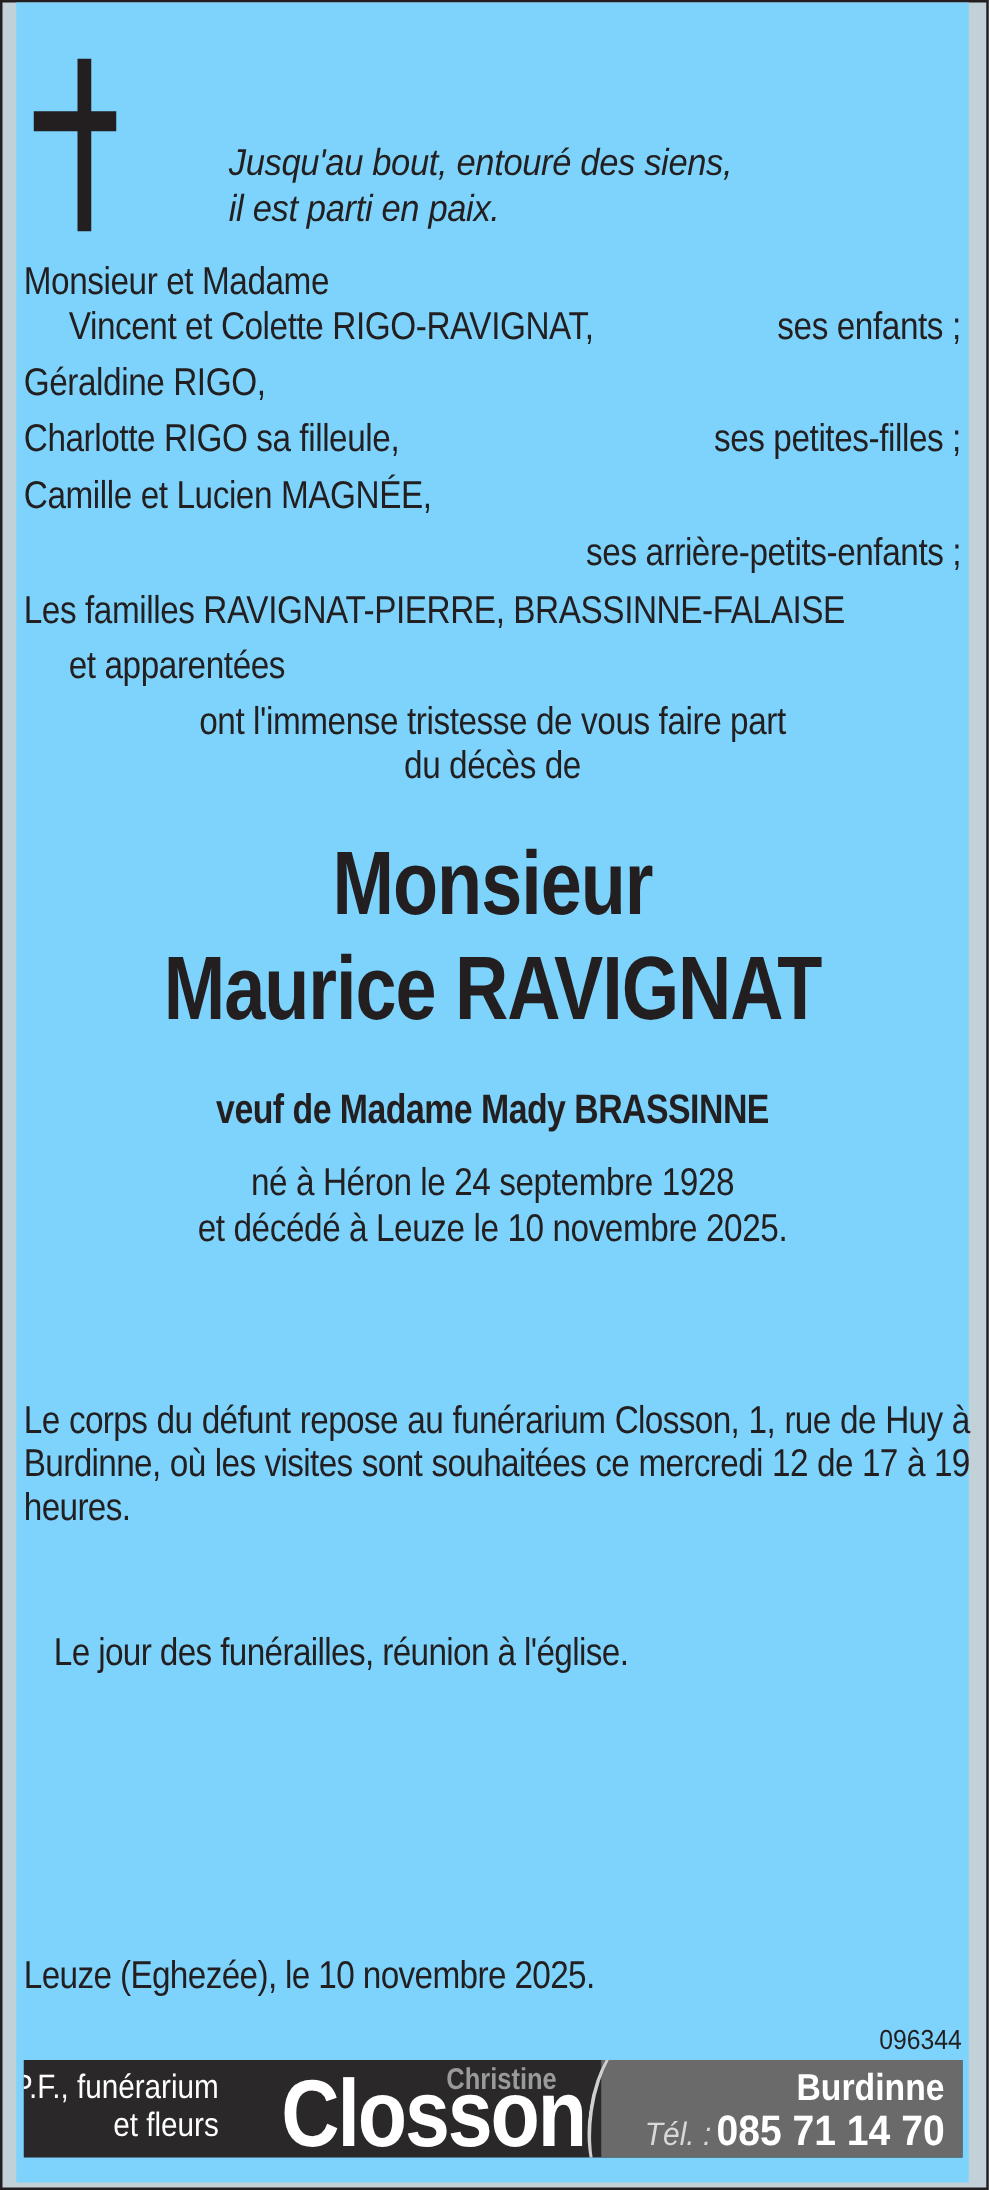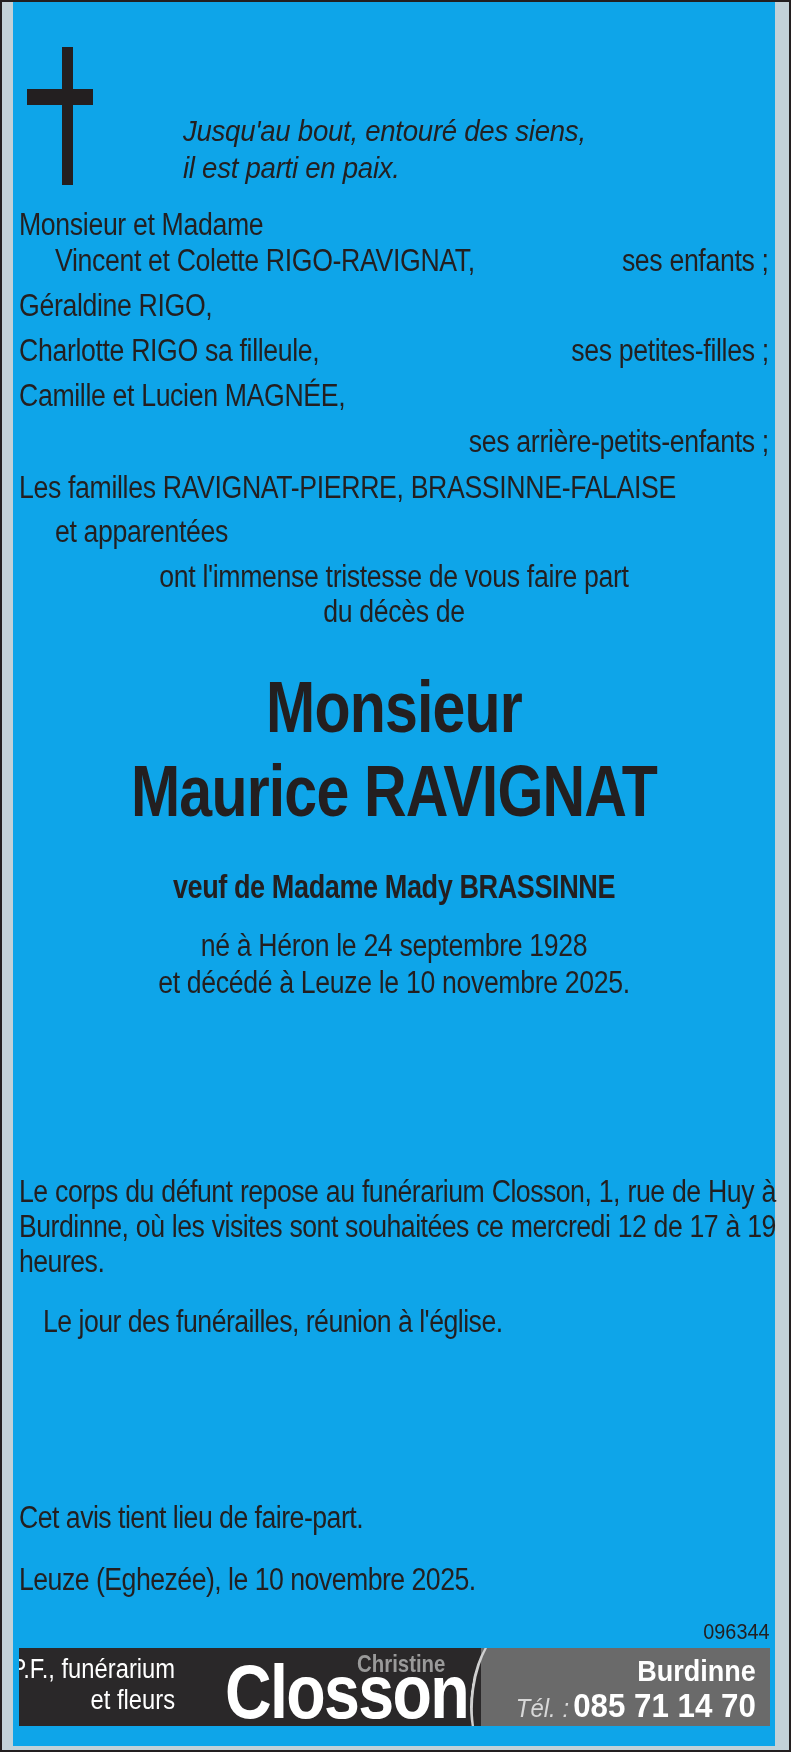--- a/index.html
+++ b/index.html
@@ -13,21 +13,21 @@
     position: absolute; left: 0; top: 0; width: 791px; height: 1752px;
     box-sizing: border-box;
     border-top: 2px solid #231f20;
     border-left: 2px solid #231f20;
     border-bottom: 2px solid #231f20;
     border-right: 2px solid #231f20;
     background: #c2d1d8;
   }
   .page {
     position: absolute; left: 13px; top: 2px; width: 762px; height: 1744px;
-    background: #0ea5e9;
+    background: #7dd3fc;
   }
   .cross-v { position: absolute; left: 49px; top: 45px; width: 11px; height: 138px; background: #231f20; }
   .cross-h { position: absolute; left: 14px; top: 87px; width: 66px; height: 16px; background: #231f20; }
   .motto {
     position: absolute; left: 170px; top: 110px; font-style: italic;
     font-size: 30px; line-height: 37px; letter-spacing: -0.3px;
     transform: scaleX(0.92); transform-origin: left top;
   }
   .motto div { white-space: nowrap; }
   .txt { position: absolute; font-size: 31px; letter-spacing: -0.4px; white-space: nowrap;
@@ -104,23 +104,22 @@
   <div class="txt center" style="top:557px;">ont l'immense tristesse de vous faire part</div>
   <div class="txt center" style="top:592px;">du décès de</div>
 
   <div class="name" style="top:664px;">Monsieur</div>
   <div class="name" style="top:748px;">Maurice RAVIGNAT</div>
   <div class="widow">veuf de Madame Mady BRASSINNE</div>
 
   <div class="txt center" style="top:926px;">né à Héron le 24 septembre 1928</div>
   <div class="txt center" style="top:963px;">et décédé à Leuze le 10 novembre 2025.</div>
 
-  <div class="para" style="top:1172px;"><span class="inner">Le corps du défunt repose au funérarium Closson, 1, rue de Huy à Burdinne, où les visites sont souhaitées ce mercredi 12 de 17 à 19 heures.</span></div>
+  <div class="para" style="top:1116px;"><span class="inner">Le corps du défunt repose au funérarium Closson, 1, rue de Huy à Burdinne, où les visites sont souhaitées ce mercredi 12 de 17 à 19 heures.</span></div>
   <div class="para" style="top:1302px;margin-left:24px;"><span class="inner">Le jour des funérailles, réunion à l'église.</span></div>
-  <div class="para" style="top:1498px;"><span class="inner">Cet avis tient lieu de faire-part.</span></div>
   <div class="para" style="top:1560px;"><span class="inner">Leuze (Eghezée), le 10 novembre 2025.</span></div>
 
   <div class="ref">096344</div>
 
   <div class="banner">
     <div class="banner-right"></div>
     <div class="banner-curve"></div>
     <div class="b-pf">
       <div>P.F., funérarium</div>
       <div>et fleurs</div>

